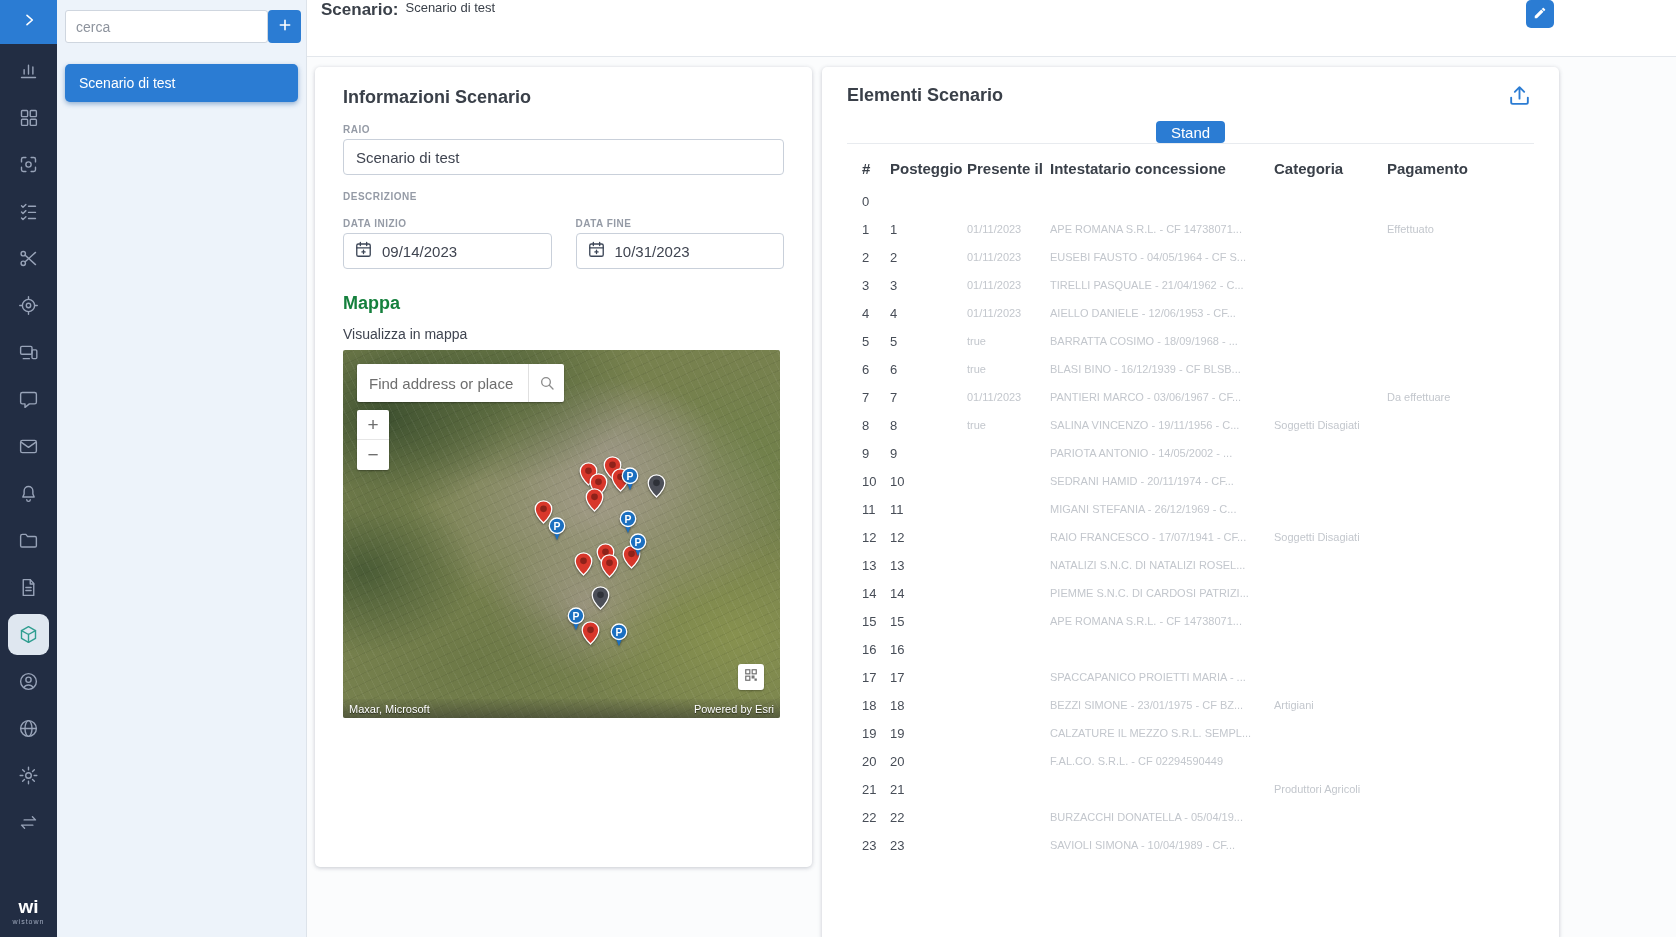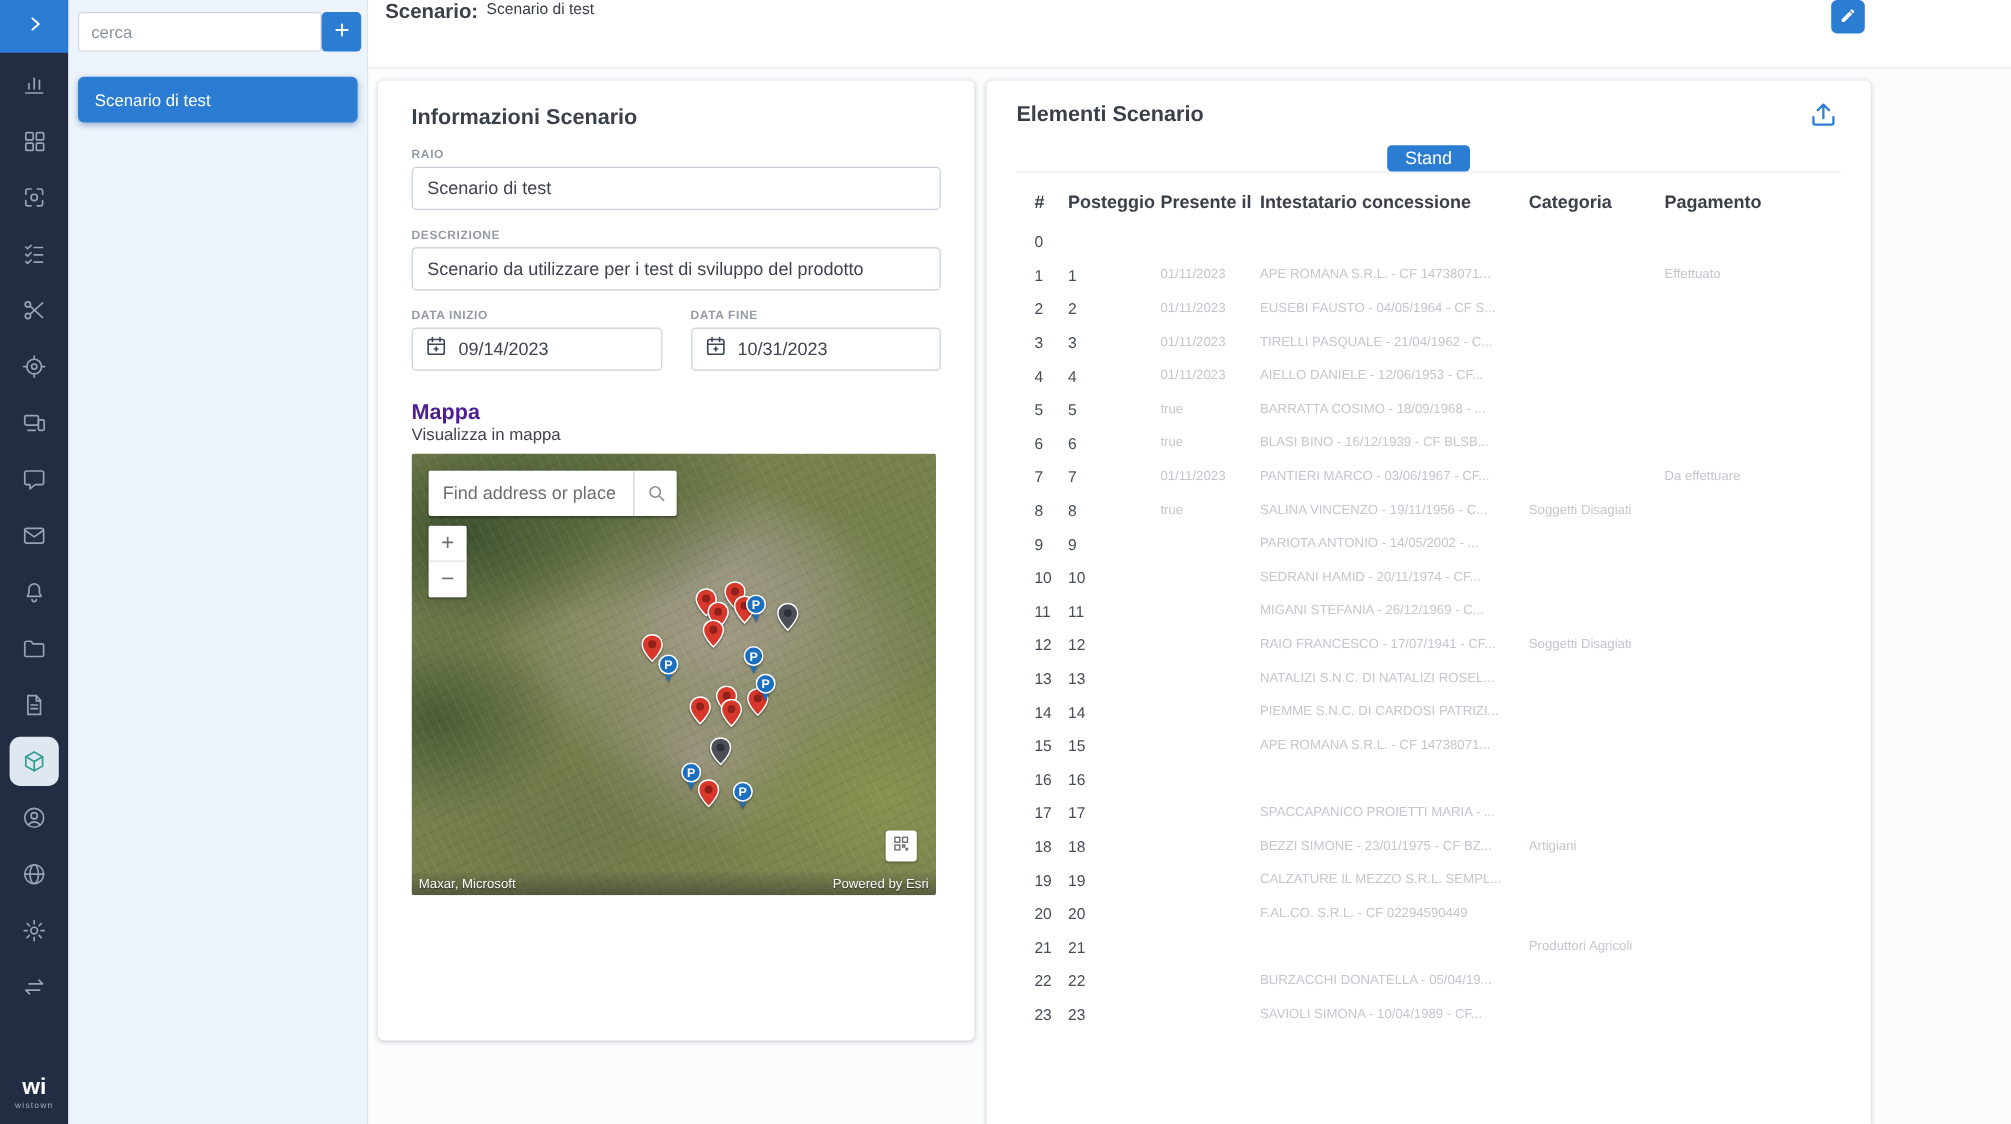--- a/index.html
+++ b/index.html
@@ -38,22 +38,22 @@
   .info-card{width:497px;height:800px;padding:20px 28px;flex-shrink:0}
   .card-title{font-size:18px;font-weight:700;color:#3a4049}
   .field{margin-top:16px}
   .field-label{font-size:10px;font-weight:700;color:#959ba6;letter-spacing:.5px;margin-bottom:4px}
   .text-input{width:100%;height:36px;border:1px solid #c9d0da;border-radius:4px;padding:0 12px;font-size:15px;color:#3f4450;outline:none;background:#fff}
   .date-row{display:flex;gap:24px}
   .date-field{flex:1}
   .date-input{display:flex;align-items:center;height:36px;border:1px solid #c9d0da;border-radius:4px;padding:0 10px;gap:9px;background:#fff;cursor:pointer}
   .date-input .val{font-size:15px;color:#3f4450}
   .map-head{display:flex;justify-content:space-between;margin-top:24px;align-items:flex-start}
-  .map-title{font-size:18px;font-weight:700;color:#4c1d95}
-  .map-link{font-size:14px;color:#3f4450;margin-top:0;cursor:pointer}
+  .map-title{font-size:18px;font-weight:700;color:#15803d}
+  .map-link{font-size:14px;color:#3f4450;margin-top:12px;cursor:pointer}
   .coords{text-align:right;font-size:12px;color:#3f4450;line-height:2.2}
 
   
   .map-box{position:relative;width:437px;height:368px;margin-top:8px;overflow:hidden;border-radius:2px;
     background-color:#77814e;
     background-image:
       radial-gradient(ellipse 180px 140px at 10% 18%, #3e5130 0%, rgba(62,81,48,0) 70%),
       radial-gradient(ellipse 200px 150px at 35% 8%, #55663c 0%, rgba(85,102,60,0) 70%),
       radial-gradient(ellipse 160px 120px at 5% 60%, #4a5c36 0%, rgba(74,92,54,0) 70%),
       radial-gradient(ellipse 260px 170px at 58% 42%, #a09a85 0%, rgba(160,154,133,0) 72%),
@@ -253,21 +253,20 @@
       <section class="card info-card">
         <h2 class="card-title">Informazioni Scenario</h2>
 
         <div class="field">
           <div class="field-label">RAIO</div>
           <input class="text-input" value="Scenario di test" style="">
         </div>
 
         <div class="field">
           <div class="field-label">DESCRIZIONE</div>
-          <input class="text-input" value="Scenario da utilizzare per i test di sviluppo del prodotto" style="">
         </div>
 
         <div class="field date-row">
           <div class="date-field">
             <div class="field-label">DATA INIZIO</div>
             <div class="date-input">
               <span>
                 <svg width="19" height="19" viewBox="0 0 24 24" fill="none" stroke="#3c4657" stroke-width="1.7" stroke-linecap="round">
                     <rect x="3.5" y="5" width="17" height="15.5" rx="2"></rect>
                     <path d="M3.5 10h17M8 3v4M16 3v4M12 13v4M10 15h4"></path>

